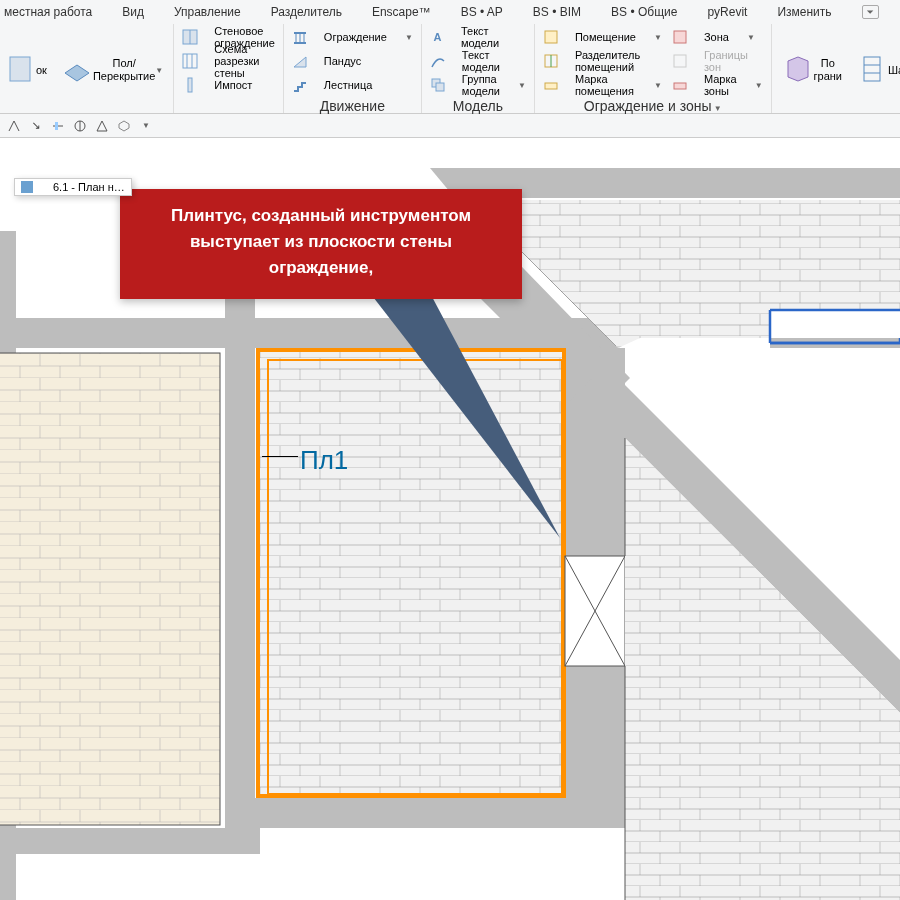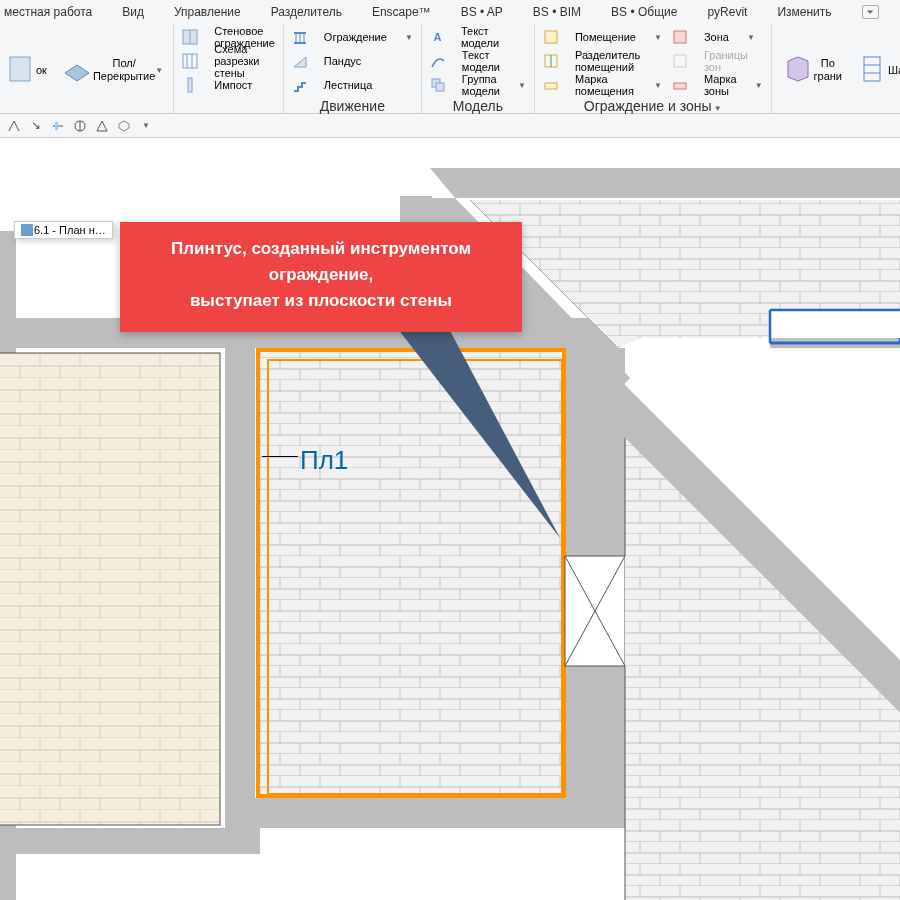--- a/index.html
+++ b/index.html
@@ -22,27 +22,27 @@
   .btn-col { display: flex; flex-direction: column; gap: 2px; }
   .btn-small { display: flex; align-items: center; gap: 16px; height: 22px; padding: 0 2px; font-size: 11px; }
   .btn-small .ico { width: 16px; height: 16px; display: flex; align-items: center; justify-content: center; }
   .btn-small .dd { font-size: 8px; color: #666; margin-left: 2px; }
   .disabled { color: #aaa; }
   
   .quickbar { height: 24px; background: #f5f6f7; border-bottom: 1px solid #ccc; display: flex; align-items: center; gap: 6px; padding: 0 6px; }
   .quickbar .qi { width: 16px; height: 16px; display: flex; align-items: center; justify-content: center; font-size: 11px; color: #444; }
   
   .canvas-area { position: relative; width: 900px; height: 762px; background: #fff; overflow: hidden; }
-  .tab { position: absolute; left: 14px; top: 40px; background: #fff; border: 1px solid #ccc; padding: 2px 6px; font-size: 11px; display: flex; align-items: center; gap: 1px; box-shadow: 2px 2px 6px rgba(0,0,0,0.2); margin-top: 43px; }
+  .tab { position: absolute; left: 14px; top: 40px; background: #fff; border: 1px solid #ccc; padding: 2px 6px; font-size: 11px; display: flex; align-items: center; gap: 20px; box-shadow: 2px 2px 6px rgba(0,0,0,0.2); }
   .tab .ico { width: 12px; height: 12px; background: #6aa0d0; }
   
   
   svg.plan { position: absolute; left: 0; top: 0; width: 900px; height: 762px; }
   
-  .callout { position: absolute; left: 120px; top: 51px; width: 402px; background: #ef4444; color: #fff; text-align: center; font-size: 17px; line-height: 26px; padding: 14px 18px 18px 18px; box-shadow: 0 3px 8px rgba(0,0,0,0.25); font-weight: 600; margin-top: 33px; }
+  .callout { position: absolute; left: 120px; top: 51px; width: 402px; background: #b91c1c; color: #fff; text-align: center; font-size: 17px; line-height: 26px; padding: 14px 18px 18px 18px; box-shadow: 0 3px 8px rgba(0,0,0,0.25); font-weight: 600; }
   .callout-pointer { position: absolute; left: 0; top: 0; width: 900px; height: 762px; pointer-events: none; }
   
   .room-label { position: absolute; left: 300px; top: 307px; font-size: 26px; font-family: Arial, sans-serif; color: #0369a1; }
   .room-tick { position: absolute; left: 262px; top: 318px; width: 36px; height: 1px; background: #000; }
 </style>
 </head>
 <body>
 
 <div class="menubar">
   <span>местная работа</span>
@@ -379,22 +379,22 @@
     <line x1="625" y1="528" x2="625" y2="762" stroke="#555"></line>
 
   </svg>
 
   <svg class="callout-pointer">
     <polygon points="370,155 430,155 560,400" fill="#465d7b"></polygon>
   </svg>
 
   <div class="callout">
     <div>Плинтус, созданный инструментом</div>
+    <div>выступает из плоскости стены</div>
     <div>ограждение,</div>
-    <div>выступает из плоскости стены</div>
   </div>
 
   <div class="tab">
     <span class="ico"></span>
     <span>6.1 - План н…</span>
   </div>
 
   <div class="room-tick"></div>
   <div class="room-label">Пл1</div>
 

